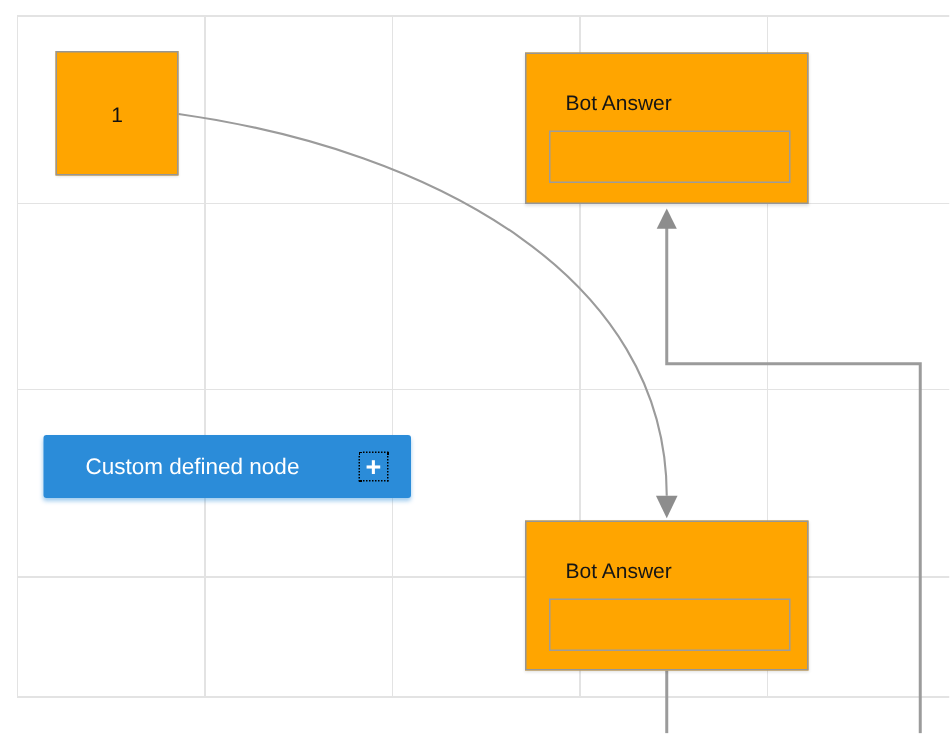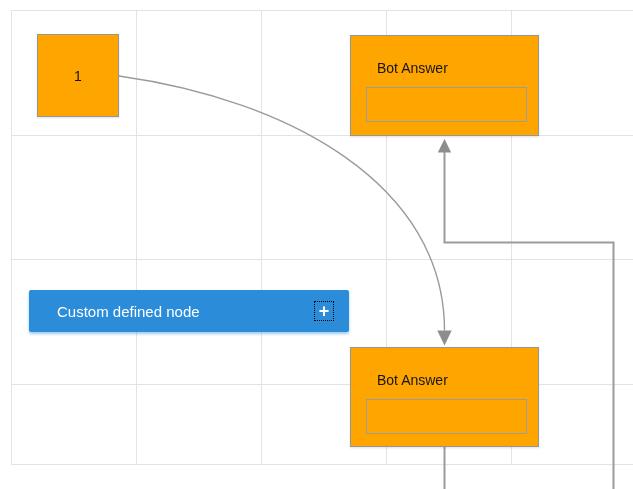--- a/index.html
+++ b/index.html
@@ -22,21 +22,21 @@
   .node-answer-bottom{left:350px;top:347px;width:189px;height:100px;}
   .node-title{
     position:absolute;left:16px;top:23px;font-size:14px;color:#151515;
     line-height:19px;white-space:nowrap;margin-left:10px;
   }
   .node-field{
     position:absolute;left:15px;top:51px;width:161px;height:35px;
     box-sizing:border-box;border:1px solid #9c9c9c;background:#ffa500;
   }
   .node-custom{
-    left:29px;top:290px;width:320px;height:42px;background:#2b8cd9;
+    left:29px;top:290px;width:245px;height:42px;background:#2b8cd9;
     border-radius:2px;box-shadow:0 2px 3px rgba(43,140,217,0.45);
     display:flex;align-items:center;color:#ffffff;font-size:15px;
   }
   .node-custom-label{padding-left:28px;white-space:nowrap;}
   .add-btn{
     position:absolute;right:15px;top:11px;width:20px;height:20px;
     box-sizing:border-box;background:transparent;border:1px dotted #000;
     color:#ffffff;display:flex;align-items:center;justify-content:center;
     font-size:18px;font-weight:600;line-height:18px;padding:0;cursor:pointer;
     font-family:"Liberation Sans","DejaVu Sans",sans-serif;

